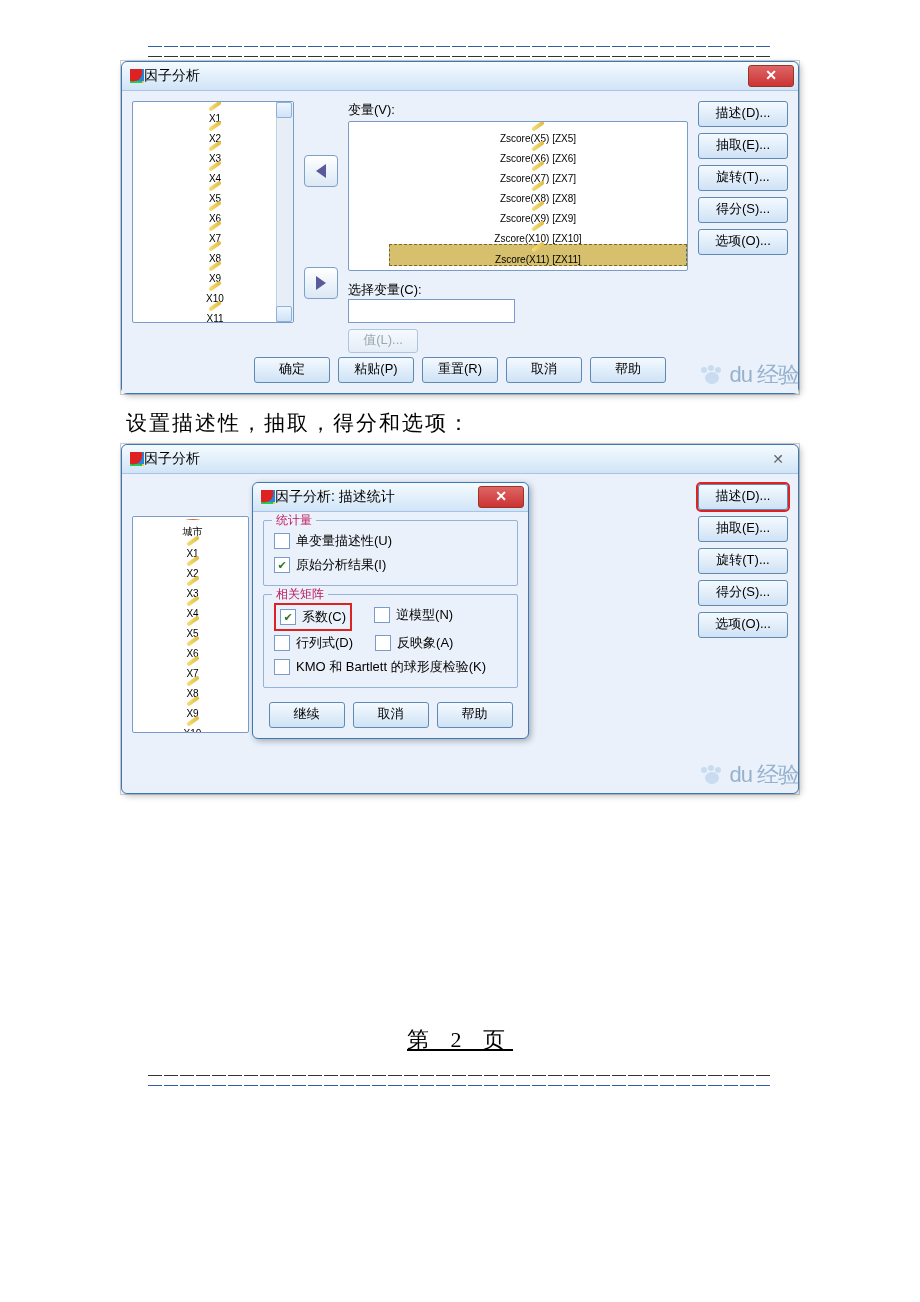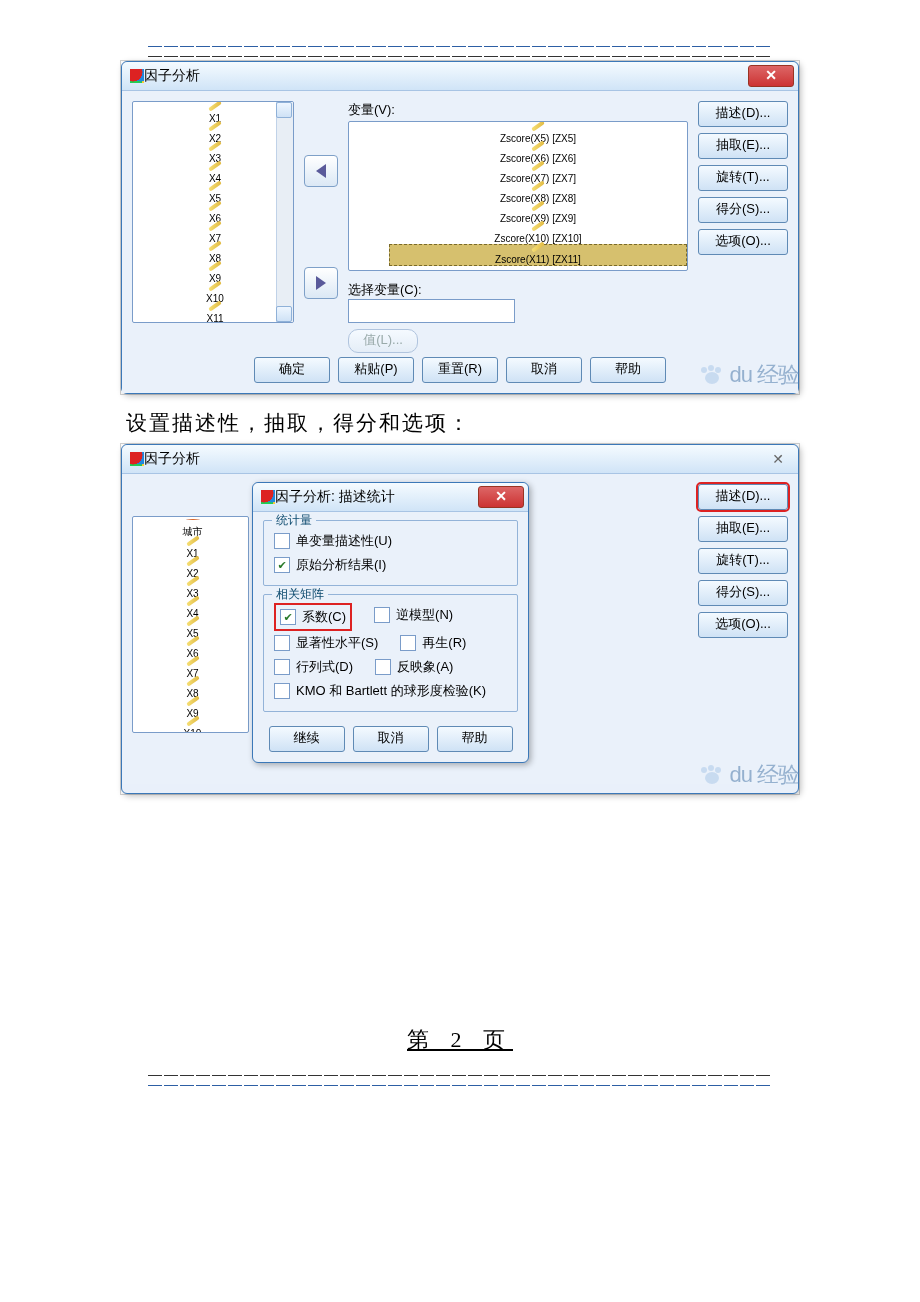--- a/index.html
+++ b/index.html
@@ -151,21 +151,21 @@
     border: 1px solid #7a9cc9;
     height: 22px;
     width: 165px;
   }
   .value-btn {
     margin-top: 6px;
     width: 68px; height: 22px;
     color: #9aa;
     border: 1px solid #b0c4de;
     background: linear-gradient(#f5faff,#e4edf7);
-    border-radius: 10px;
+    border-radius: 3px;
     text-align: center;
     line-height: 20px;
     font-size: 13px;
   }
   .side-buttons { display:flex; flex-direction:column; gap:6px; width: 90px; }
   .side-btn {
     background: linear-gradient(#f4faff,#cfe2f5);
     border: 1px solid #5f8ab5;
     border-radius: 3px;
     height: 24px;
@@ -217,21 +217,21 @@
     margin: 8px 10px;
     border: 1px solid #93b3d8;
     border-radius: 2px;
     padding: 8px 10px;
     position: relative;
   }
   .legend {
     position: absolute; top: -9px; left: 8px;
     background: #eaf1fa;
     padding: 0 4px;
-    color: #0c4a6e;
+    color: #be185d;
     font-size: 12px;
   }
   .chk-row {
     display: flex;
     align-items: center;
     gap: 6px;
     height: 24px;
     font-size: 13px;
   }
   .chk {
@@ -521,30 +521,20 @@
                 <span>系数(C)</span>
               </div>
               <div class="chk-row">
                 <span class="chk"></span>
                 <span>逆模型(N)</span>
               </div>
             </div>
             <div class="chk-pair">
               <div class="chk-row">
                 <span class="chk"></span>
-                <span>显著性水平(S)</span>
-              </div>
-              <div class="chk-row">
-                <span class="chk"></span>
-                <span>再生(R)</span>
-              </div>
-            </div>
-            <div class="chk-pair">
-              <div class="chk-row">
-                <span class="chk"></span>
                 <span>行列式(D)</span>
               </div>
               <div class="chk-row">
                 <span class="chk"></span>
                 <span>反映象(A)</span>
               </div>
             </div>
             <div class="chk-row">
               <span class="chk"></span>
               <span>KMO 和 Bartlett 的球形度检验(K)</span>

